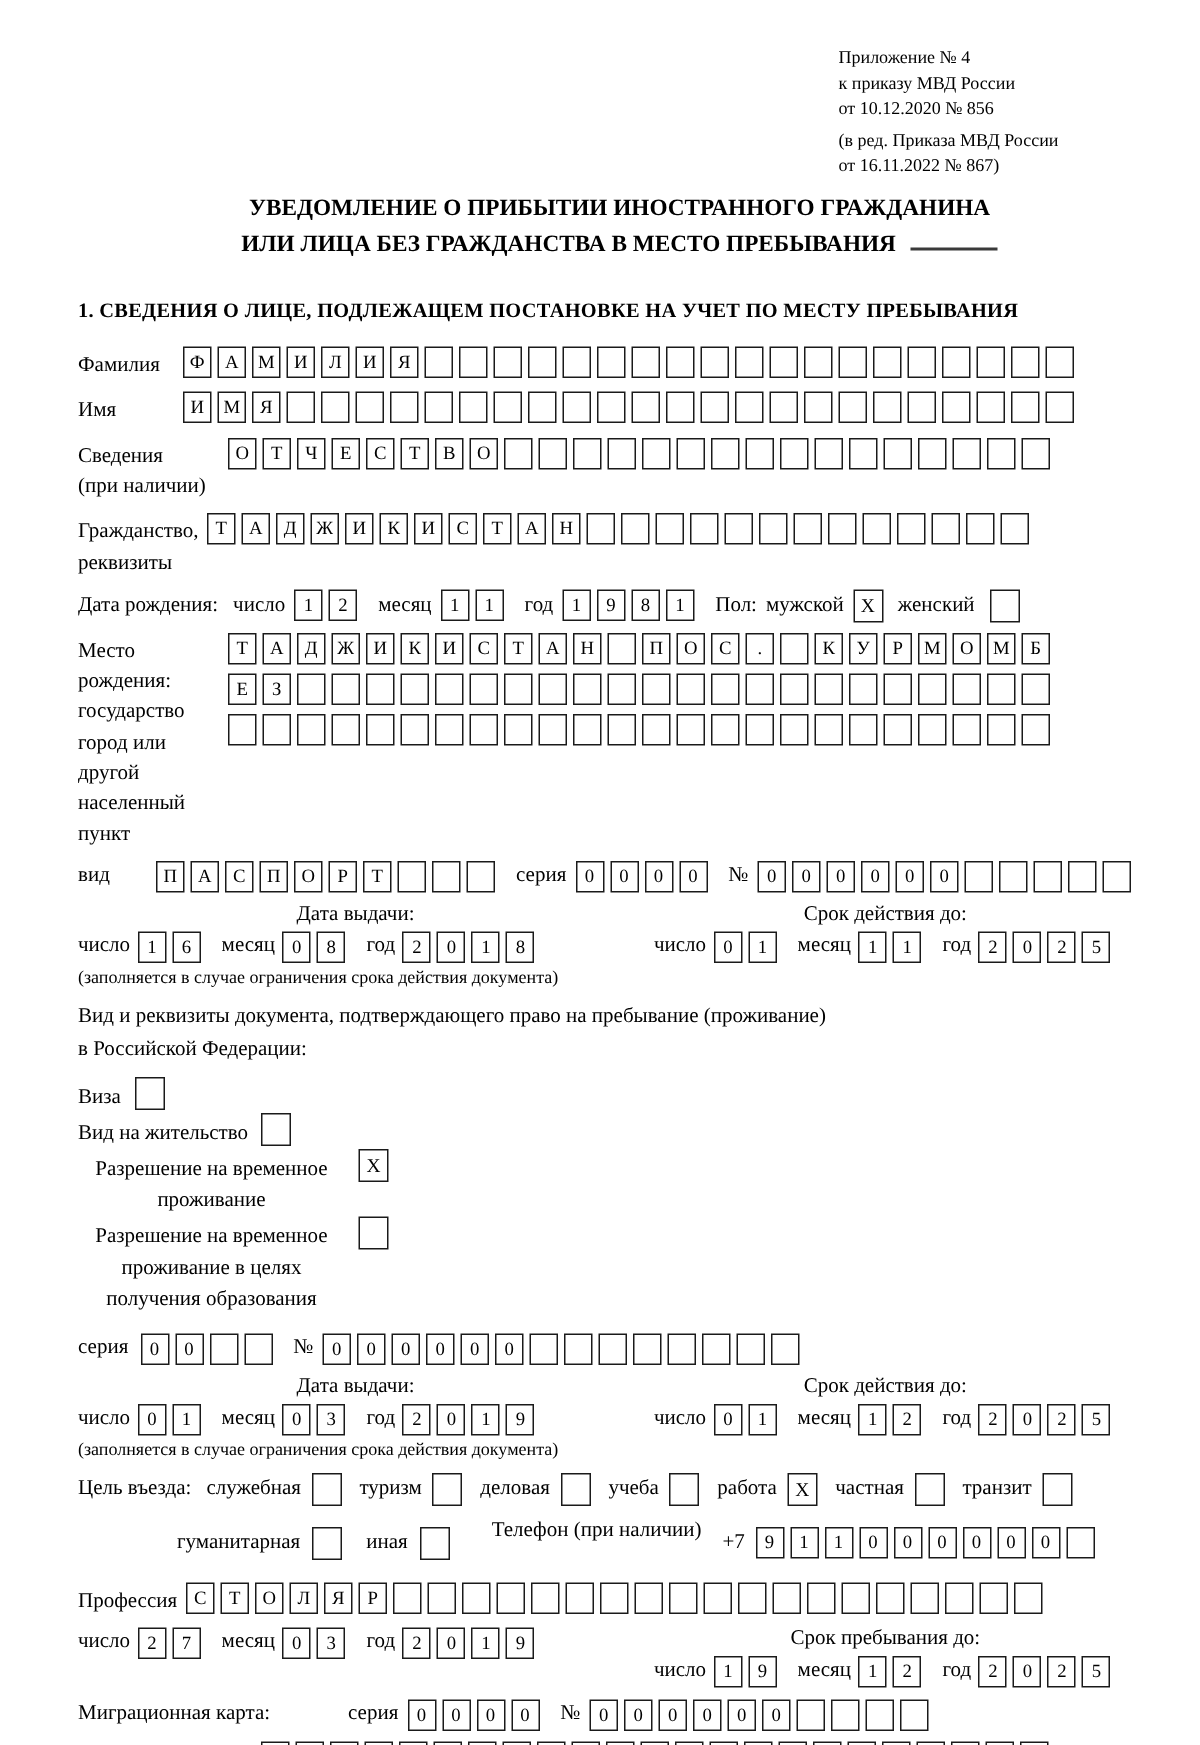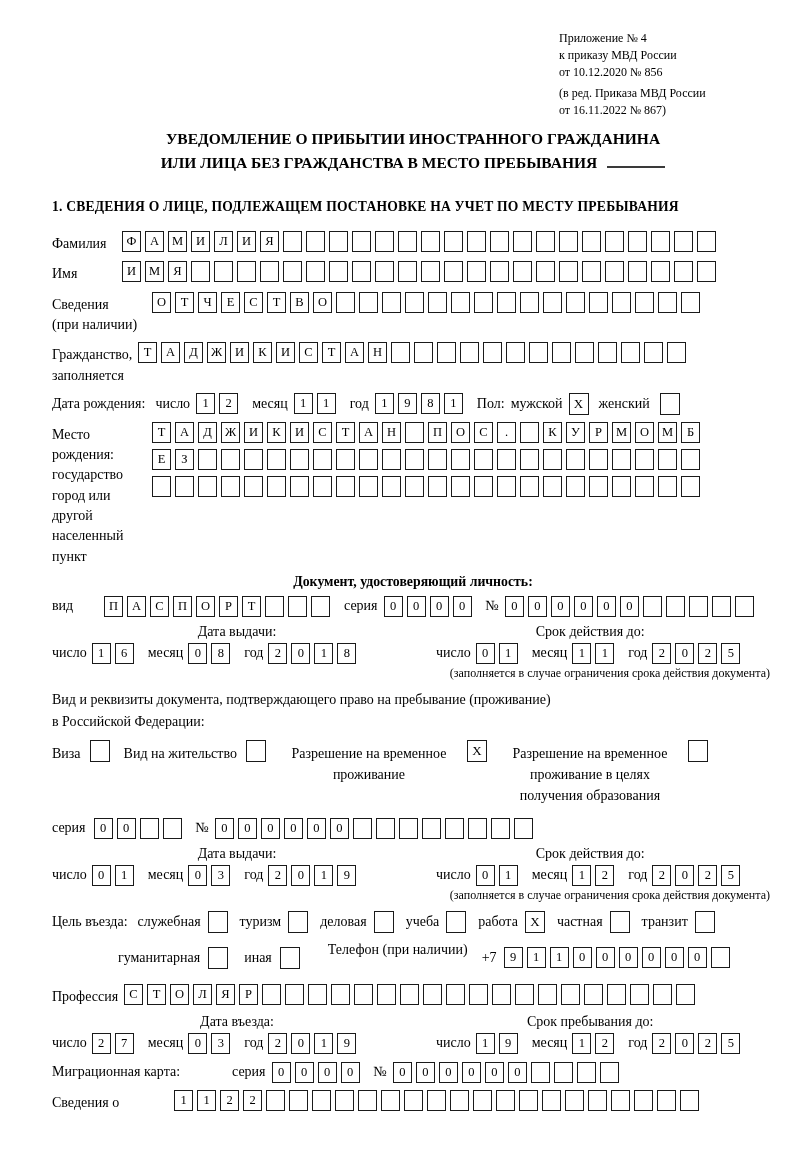--- a/index.html
+++ b/index.html
@@ -30,24 +30,24 @@
   .center-bold{text-align:center;font-weight:bold;margin:2px 0 6px;font-size:13.8px;}
   
   .dates{display:flex;margin:4px 0 2px;}
   .dgroup .caption{text-align:center;margin-bottom:3px;}
   .dgroup.left{flex:0 0 370px;}
   .dgroup.right{flex:0 0 auto;margin-left:14px;}
   .dline{display:flex;align-items:center;}
   .dline .w{margin-right:5px;}
   .dline .cells{margin-right:10px;}
   .dline .cells:last-child{margin-right:0;}
-  .note{font-size:12px;text-align:right;margin:0 4px 8px 0;font-family:Liberation Serif, serif;}
+  .note{font-size:12px;margin:0 16px 8px 0;font-family:Liberation Serif, serif;}
   
   .rtext{line-height:1.6;}
-  .viza-row{display:flex;align-items:flex-start;margin:6px 0 12px;}
+  .viza-row{display:flex;align-items:flex-start;margin:6px 0 12px;flex-direction:column;}
   .vitem{display:flex;align-items:flex-start;margin-right:14px;}
   .vitem .vlbl{padding-top:3px;margin-right:9px;line-height:1.5;}
   .vlbl.c{width:178px;text-align:center;}
   
   .purpose{display:flex;align-items:center;margin-bottom:9px;}
   .purpose .plbl{margin:0 7px 0 12px;}
   .purpose .plbl.first{margin-left:10px;}
   .purpose2{display:flex;align-items:center;margin:0 0 10px 66px;}
   .purpose2 .plbl{margin-right:8px;}
   .purpose2 .cb{margin-right:16px;}
@@ -172,21 +172,21 @@
         <span class="cell"></span>
         <span class="cell"></span>
         <span class="cell"></span>
         <span class="cell"></span>
       </div>
   </div>
 
   <div class="row">
     <div class="lbl w86">
       <div>Гражданство,</div>
-      <div>заполняется</div>
+      <div>реквизиты</div>
     </div>
     <div class="cells">
         <span class="cell">Т</span>
         <span class="cell">А</span>
         <span class="cell">Д</span>
         <span class="cell">Ж</span>
         <span class="cell">И</span>
         <span class="cell">К</span>
         <span class="cell">И</span>
         <span class="cell">С</span>
@@ -317,21 +317,20 @@
           <span class="cell"></span>
           <span class="cell"></span>
           <span class="cell"></span>
           <span class="cell"></span>
           <span class="cell"></span>
           <span class="cell"></span>
         </div>
     </div>
   </div>
 
-  <div class="center-bold">Документ, удостоверяющий личность:</div>
 
   <div class="row inline">
     <span class="lbl w52" style="padding-top:0">вид</span>
     <span class="cells">
         <span class="cell">П</span>
         <span class="cell">А</span>
         <span class="cell">С</span>
         <span class="cell">П</span>
         <span class="cell">О</span>
         <span class="cell">Р</span>
@@ -573,21 +572,20 @@
         <span class="cell"></span>
         <span class="cell"></span>
         <span class="cell"></span>
         <span class="cell"></span>
         <span class="cell"></span>
       </div>
   </div>
 
   <div class="dates">
     <div class="dgroup left">
-      <div class="caption">Дата въезда:</div>
       <div class="dline">
         <span class="w">число</span>
         <span class="cells">
             <span class="cell">2</span>
             <span class="cell">7</span>
           </span>
         <span class="w">месяц</span>
         <span class="cells">
             <span class="cell">0</span>
             <span class="cell">3</span>

